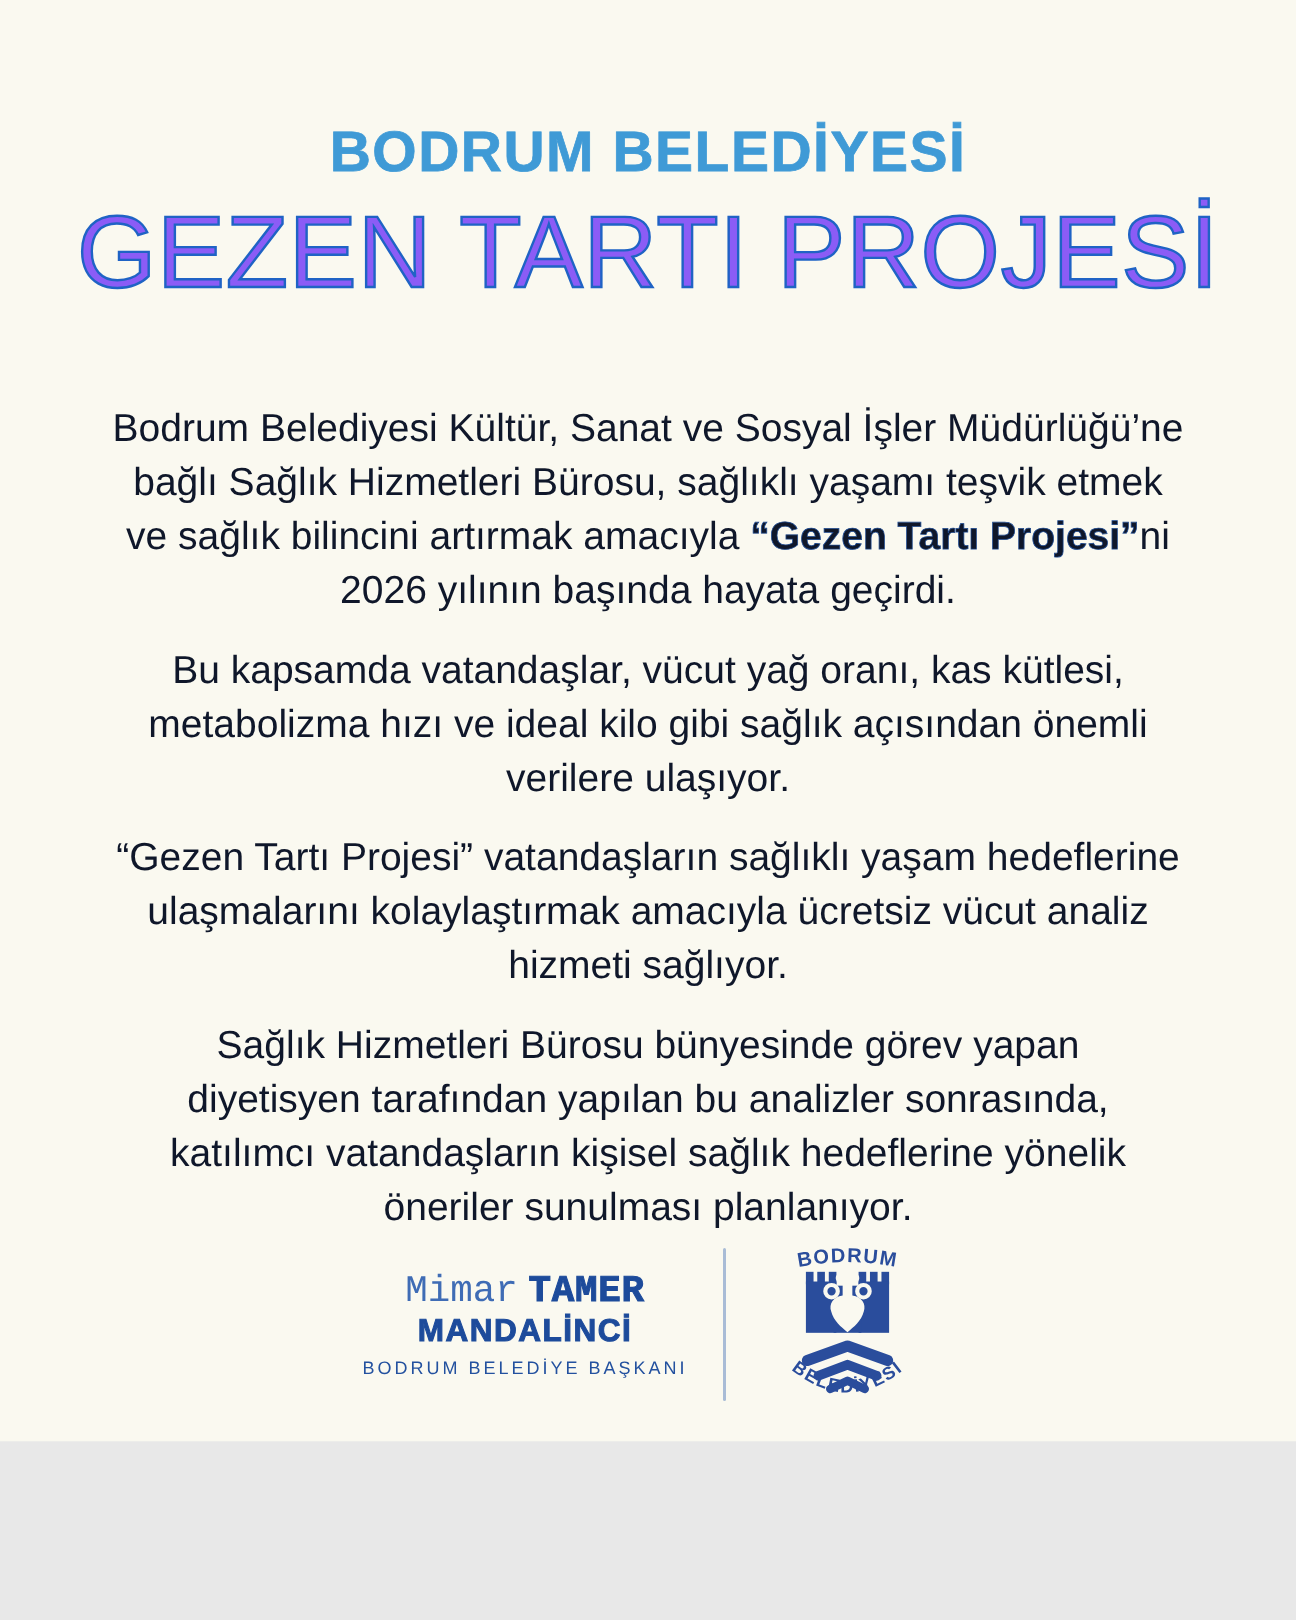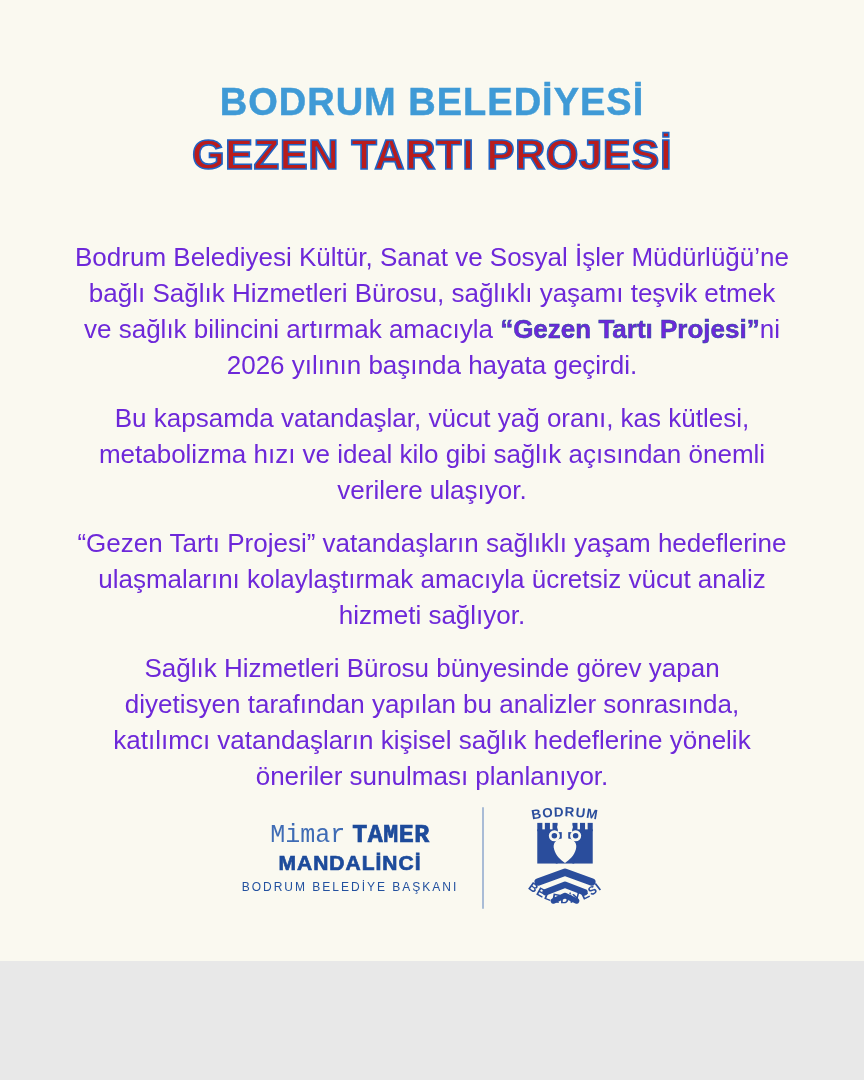--- a/index.html
+++ b/index.html
@@ -14,32 +14,32 @@
     overflow:hidden;
   }
   .subtitle {
     color:#3f9ad6;
     font-size:38px; font-weight:700;
     letter-spacing:1px; line-height:1.1;
     -webkit-text-stroke:0.5px #3f9ad6;
     text-align:center;
   }
   .title {
-    color:#b91c1c;
-    font-size:42px; font-weight:700;
+    color:#8b5cf6;
+    font-size:68px; font-weight:400;
     line-height:1.08; margin-top:8px;
     letter-spacing:0.5px;
     -webkit-text-stroke:1.6px #1f63c5;
     text-align:center;
   }
   .body-copy {
     margin-top:62px;
     width:832px;
     text-align:center;
-    color:#6d28d9;
+    color:#0f172a;
     font-size:26px; line-height:36px; font-weight:500;
   }
   .body-copy p { white-space:pre-line; margin-bottom:17px; }
   .body-copy p:last-child { margin-bottom:0; }
   .body-copy strong { font-weight:800; -webkit-text-stroke:0.5px #1d4a91; }
   .footer {
     margin-top:auto;
     display:flex; align-items:center; gap:24px;
   }
   .signature { text-align:center; color:#1d4b9b; line-height:1.1; }

